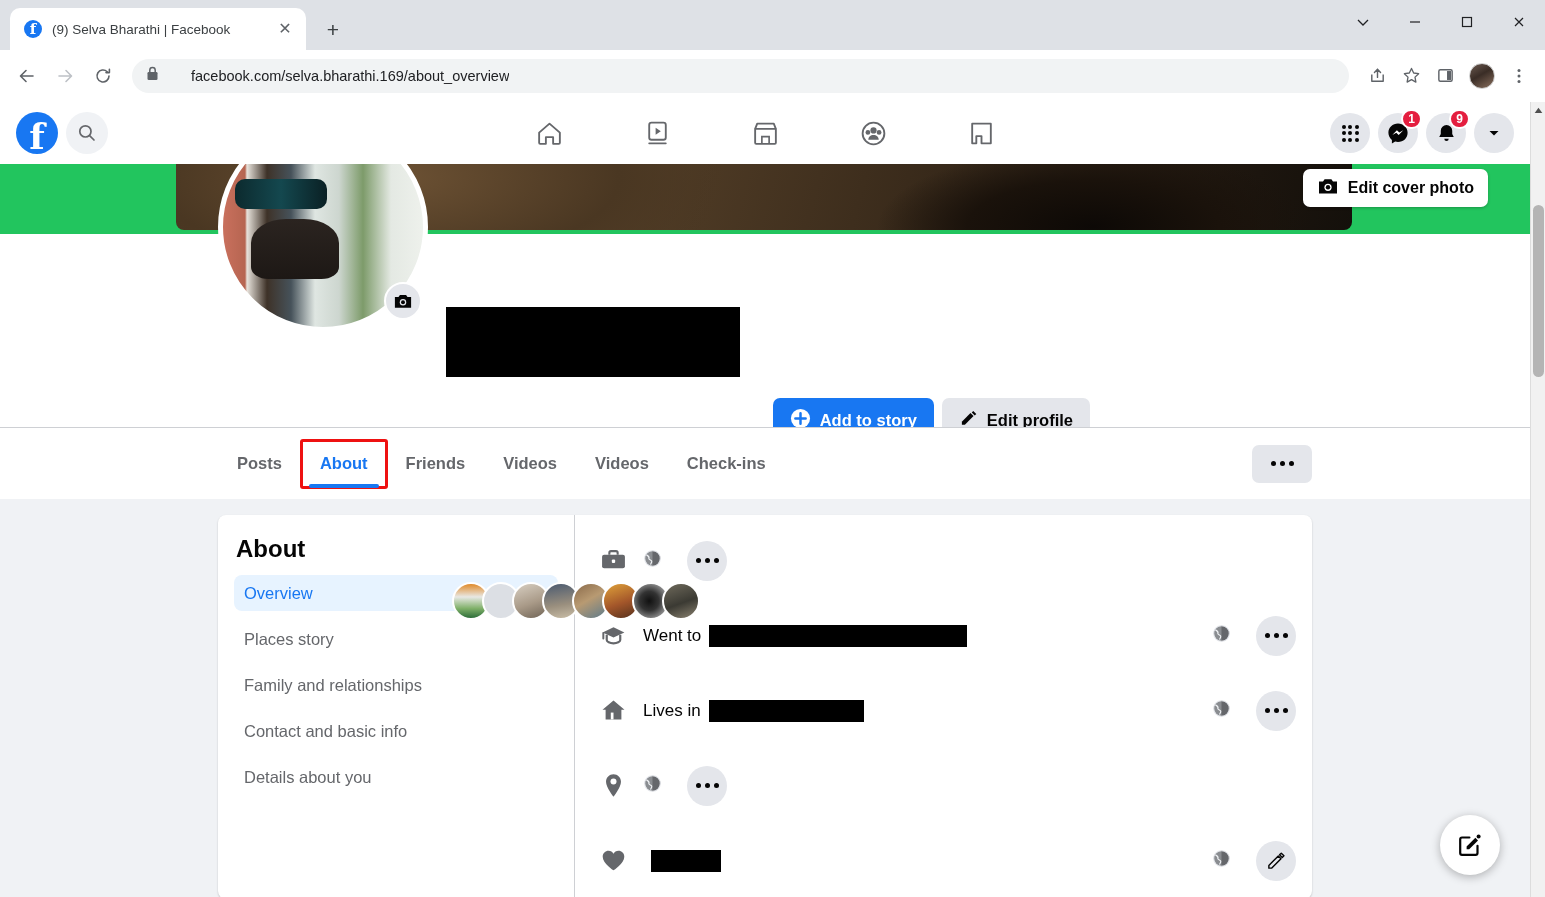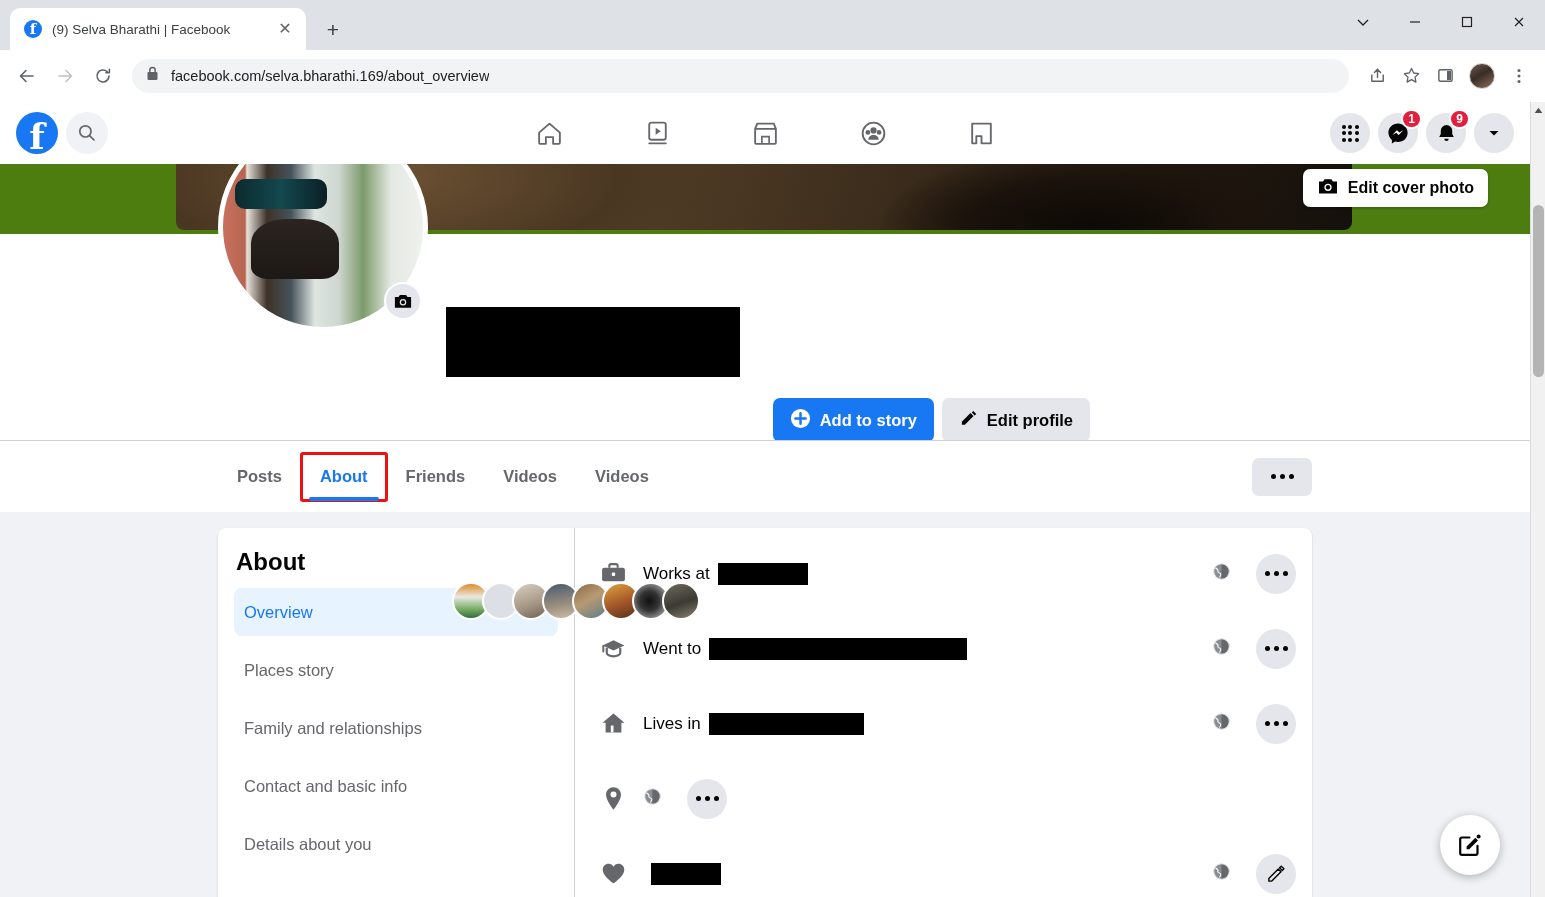--- a/index.html
+++ b/index.html
@@ -65,21 +65,21 @@
     cursor: pointer; color: #5f6368;
   }
   .nav-btn.disabled { color: #bdc1c6; }
   .omnibox {
     flex: 1; height: 34px; margin: 0 8px; background: #f1f3f4;
     border-radius: 17px; display: flex; align-items: center;
     padding: 0 14px; gap: 12px; cursor: text; min-width: 0;
   }
   .omnibox .url {
     font-size: 14.5px; color: #202124; white-space: nowrap;
-    overflow: hidden; text-overflow: ellipsis;
+    overflow: hidden; text-overflow: ellipsis; margin-left: 20px;
   }
   .tb-right { display: flex; align-items: center; gap: 2px; }
   .tb-icon {
     width: 32px; height: 32px; border-radius: 50%;
     display: flex; align-items: center; justify-content: center;
     cursor: pointer; color: #5f6368;
   }
   .tb-avatar {
     width: 26px; height: 26px; border-radius: 50%; margin: 0 6px;
     background: linear-gradient(150deg,#6b5a50 0%,#3a2d26 45%,#8a6f5e 100%);
@@ -129,21 +129,21 @@
   .badge {
     position: absolute; top: -4px; right: -4px; min-width: 20px; height: 20px;
     border-radius: 10px; background: #e41e3f; color: #fff; font-size: 12px;
     font-weight: bold; display: flex; align-items: center;
     justify-content: center; padding: 0 5px; border: 2px solid #fff;
   }
   .dots-grid { display: grid; grid-template-columns: repeat(3, 4px); gap: 2.5px; }
   .dots-grid i { width: 4px; height: 4px; background: #050505; border-radius: 50%; display: block; }
 
   
-  .cover-wrap { position: relative; width: 1530px; height: 70px; background: #4d7c0f; }
+  .cover-wrap { position: relative; width: 1530px; height: 70px; background: #22c55e; }
   .cover {
     position: absolute; left: 176px; top: 0; width: 1176px; height: 66px;
     background:
       radial-gradient(ellipse 300px 110px at 78% 95%, #0d0906 0%, #1a120b 42%, rgba(40,28,18,0) 72%),
       radial-gradient(ellipse 420px 160px at 18% 20%, #6d5234 0%, #4a3722 55%, rgba(60,44,28,0) 85%),
       linear-gradient(105deg, #4b3925 0%, #5d462c 28%, #3e2e1d 58%, #241a11 82%, #14100b 100%);
     border-radius: 0 0 8px 8px; overflow: hidden;
   }
   .edit-cover {
     position: absolute; right: 42px; top: 5px; height: 38px;
@@ -200,21 +200,21 @@
     height: 44px; border-radius: 7px; display: flex; align-items: center;
     gap: 9px; padding: 0 17px; cursor: pointer; font-size: 16.5px;
     font-weight: bold; border: none;
   }
   .btn-primary { background: #1877f2; color: #ffffff; }
   .btn-secondary { background: #e4e6eb; color: #050505; }
 
   
   .tabs-row {
     position: relative; width: 1530px; height: 72px; background: #fff;
-    border-top: 1px solid #ced0d4; margin-top: 20px;
+    border-top: 1px solid #ced0d4; margin-top: 7px;
     padding: 0 218px; display: flex; align-items: center;
   }
   .tabs { display: flex; align-items: center; height: 100%; }
   .ptab {
     height: 100%; display: flex; align-items: center; gap: 7px;
     padding: 0 19px; font-size: 16.5px; font-weight: bold; color: #65676b;
     cursor: pointer; position: relative; white-space: nowrap;
   }
   .ptab.active { color: #1877f2; }
   .ptab.active::after {
@@ -241,21 +241,21 @@
   .about-card {
     width: 1094px; background: #ffffff; border-radius: 8px;
     box-shadow: 0 1px 2px rgba(0,0,0,.2); display: flex; overflow: hidden;
   }
   .about-side {
     width: 357px; padding: 16px 16px 0 16px; border-right: 1px solid #ced0d4;
     flex: 0 0 357px;
   }
   .about-title { font-size: 24px; font-weight: bold; color: #050505; padding: 4px 2px 12px 2px; }
   .side-item {
-    height: 48px; display: flex; align-items: center; padding: 0 10px;
+    height: 36px; display: flex; align-items: center; padding: 0 10px;
     border-radius: 8px; font-size: 16.5px; color: #65676b;
     cursor: pointer; margin-bottom: 10px;
   }
   .side-item.active { background: #e7f3ff; color: #1877f2; font-weight: normal; }
 
   .about-main { flex: 1; padding: 8px 16px 0 24px; }
   .info-row {
     height: 75px; display: flex; align-items: center; gap: 16px;
   }
   .info-icon { width: 28px; flex: 0 0 28px; display: flex; justify-content: center; color: #65676b; }
@@ -546,20 +546,23 @@
           </div>
           <div class="ptab">
             <span>Friends</span>
           </div>
           <div class="ptab">
             <span>Videos</span>
           </div>
           <div class="ptab">
             <span>Videos</span>
           </div>
+          <div class="ptab">
+            <span>Check-ins</span>
+          </div>
         </div>
         <div class="tabs-more-btn">
           <span class="tdots">
               <i></i>
               <i></i>
               <i></i>
             </span>
         </div>
       </div>
 
@@ -588,24 +591,20 @@
           <div class="about-main">
 
             <div class="info-row">
               <span class="info-icon">
                 <svg width="27" height="27" viewBox="0 0 26 26">
                     <rect x="2" y="7.5" width="22" height="13" rx="2" fill="#65676b"></rect>
                     <path d="M9 7.5V5.6a1.6 1.6 0 0 1 1.6-1.6h4.8A1.6 1.6 0 0 1 17 5.6v1.9" stroke="#65676b" stroke-width="2" fill="none"></path>
                     <rect x="11.4" y="12" width="3.2" height="3.4" rx="1" fill="#fff"></rect>
                   </svg>
               </span>
-              <span class="info-text">
-                <span>Works at</span>
-                <span class="redact" style="width:90px"></span>
-              </span>
               <span class="globe-icon">
                 <svg width="19" height="19" viewBox="0 0 20 20">
                     <circle cx="10" cy="10" r="8.2" fill="#8a8d91"></circle>
                     <path d="M10 1.8a8.2 8.2 0 0 1 0 16.4" fill="#65676b"></path>
                     <path d="M3.6 6.2c2 .9 3.2 2.3 2.6 4 .7 1.6 2.6 1 3 2.6.3 1.3-.6 2-1.4 3.5" stroke="#f0f2f5" stroke-width="1.2" fill="none"></path>
                     <circle cx="10" cy="10" r="8.2" stroke="#e4e6eb" stroke-width="1.1" fill="none"></circle>
                   </svg>
               </span>
               <span class="row-btn">
                 <span class="tdots">

